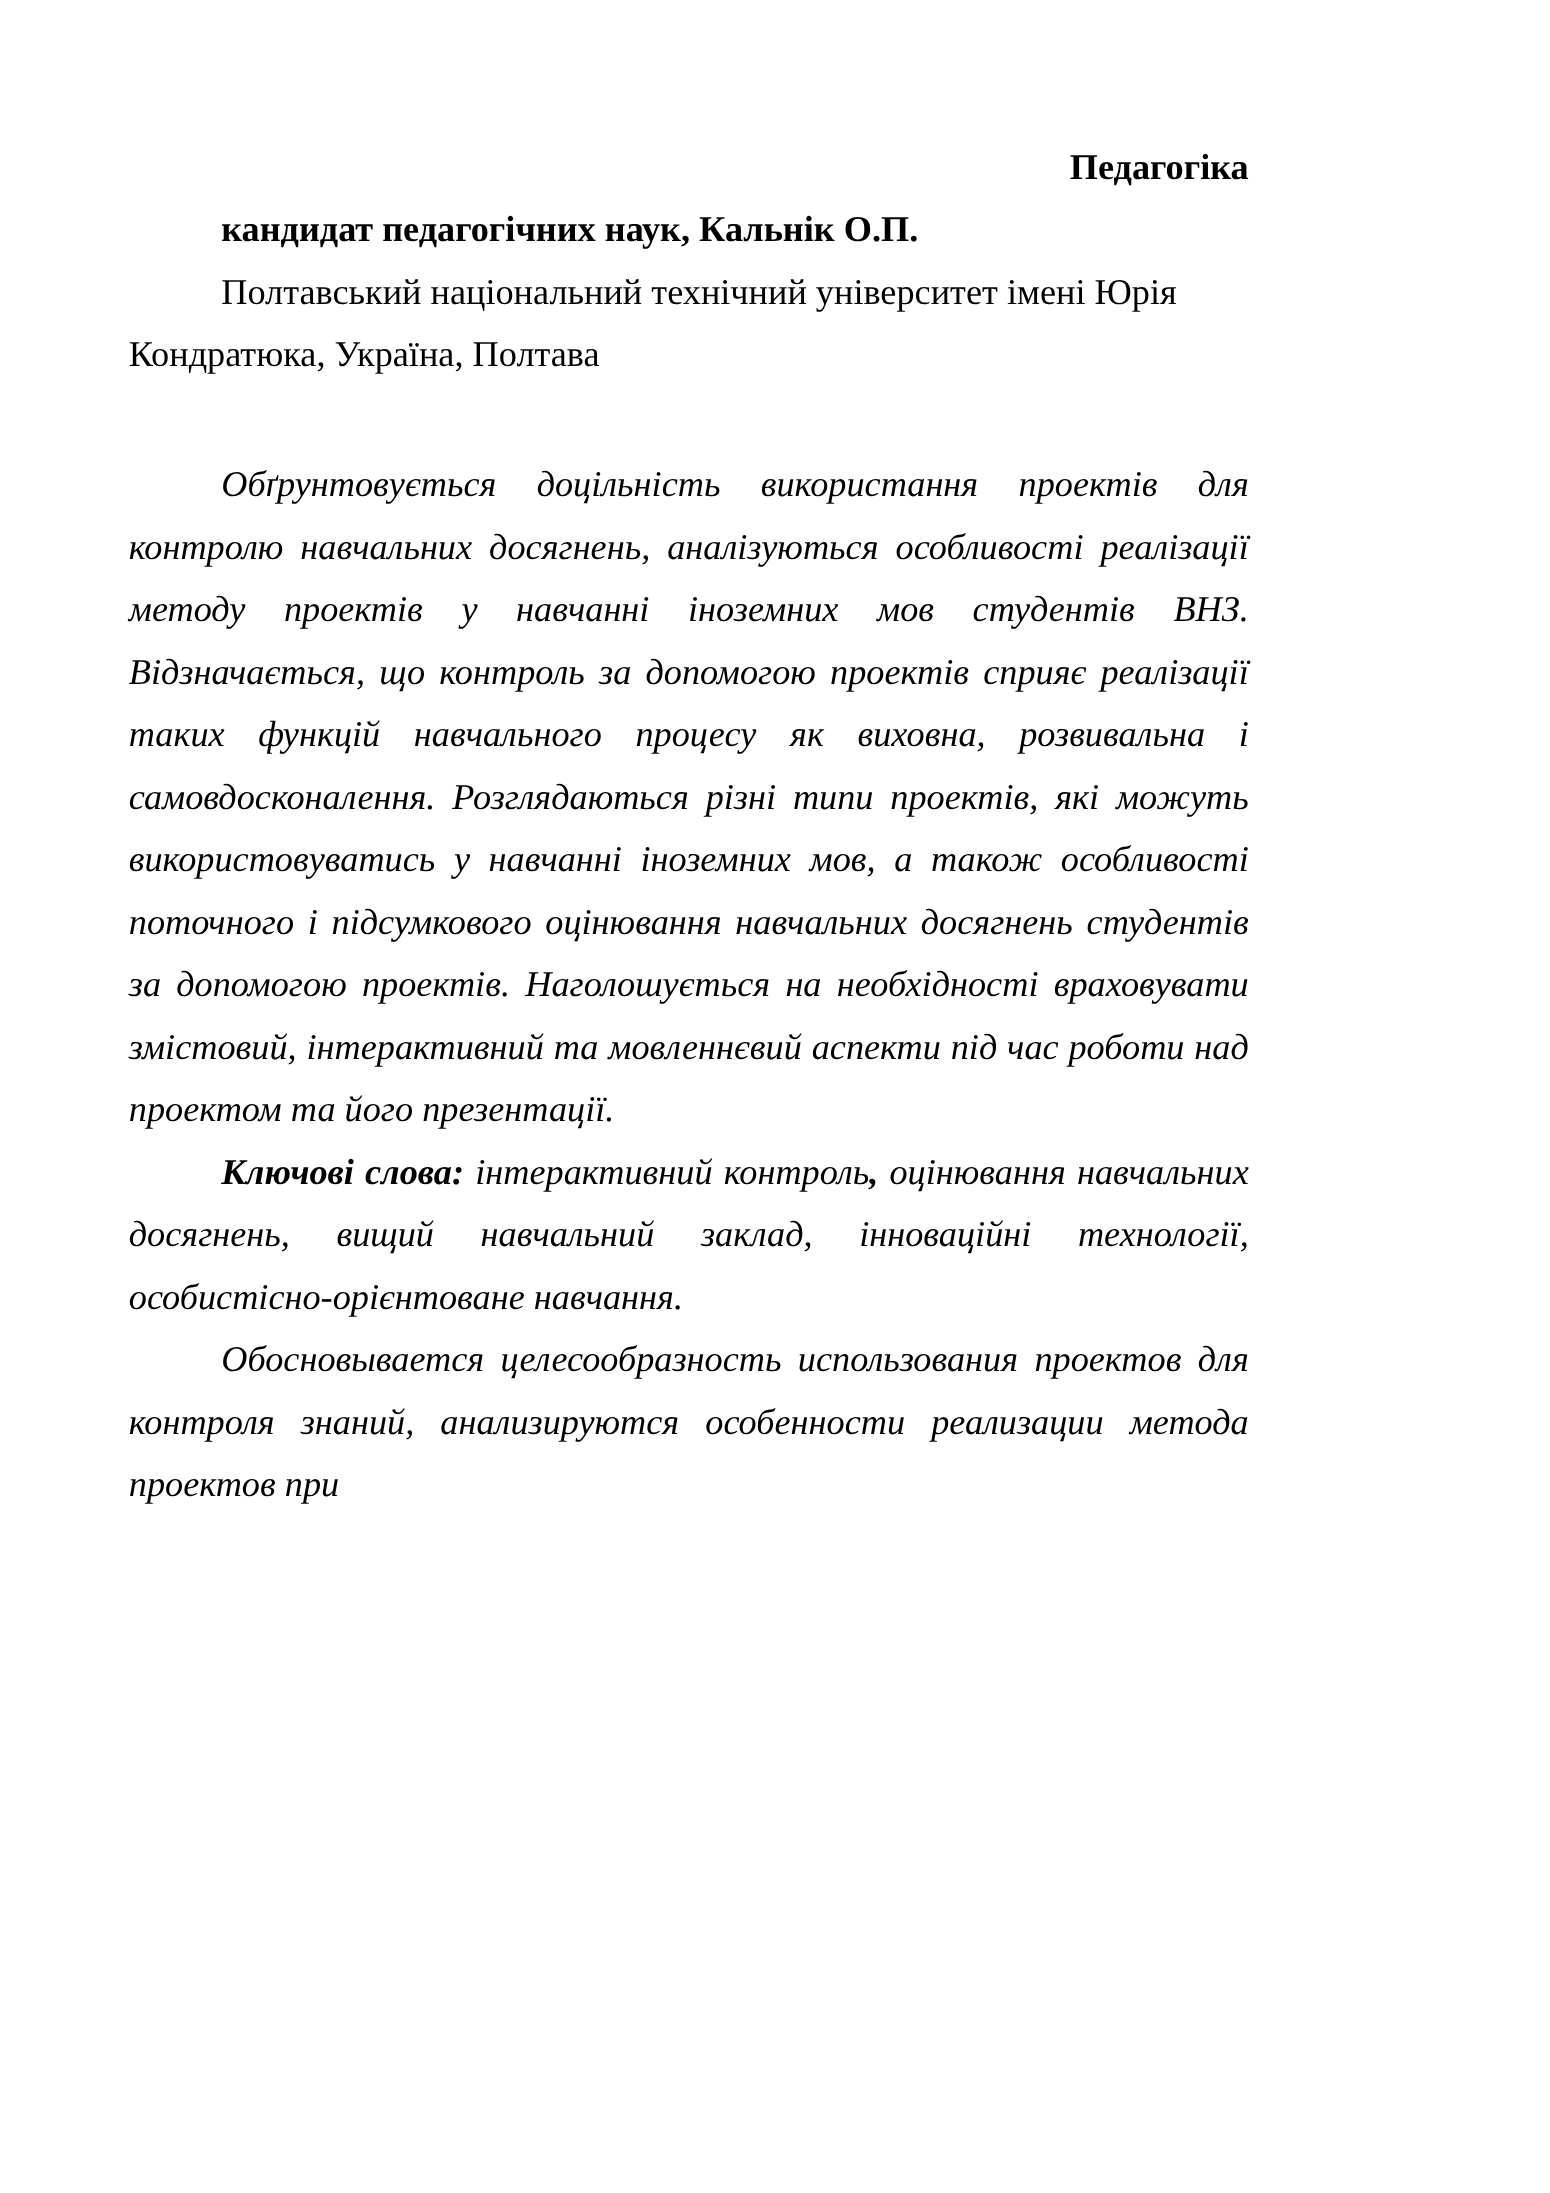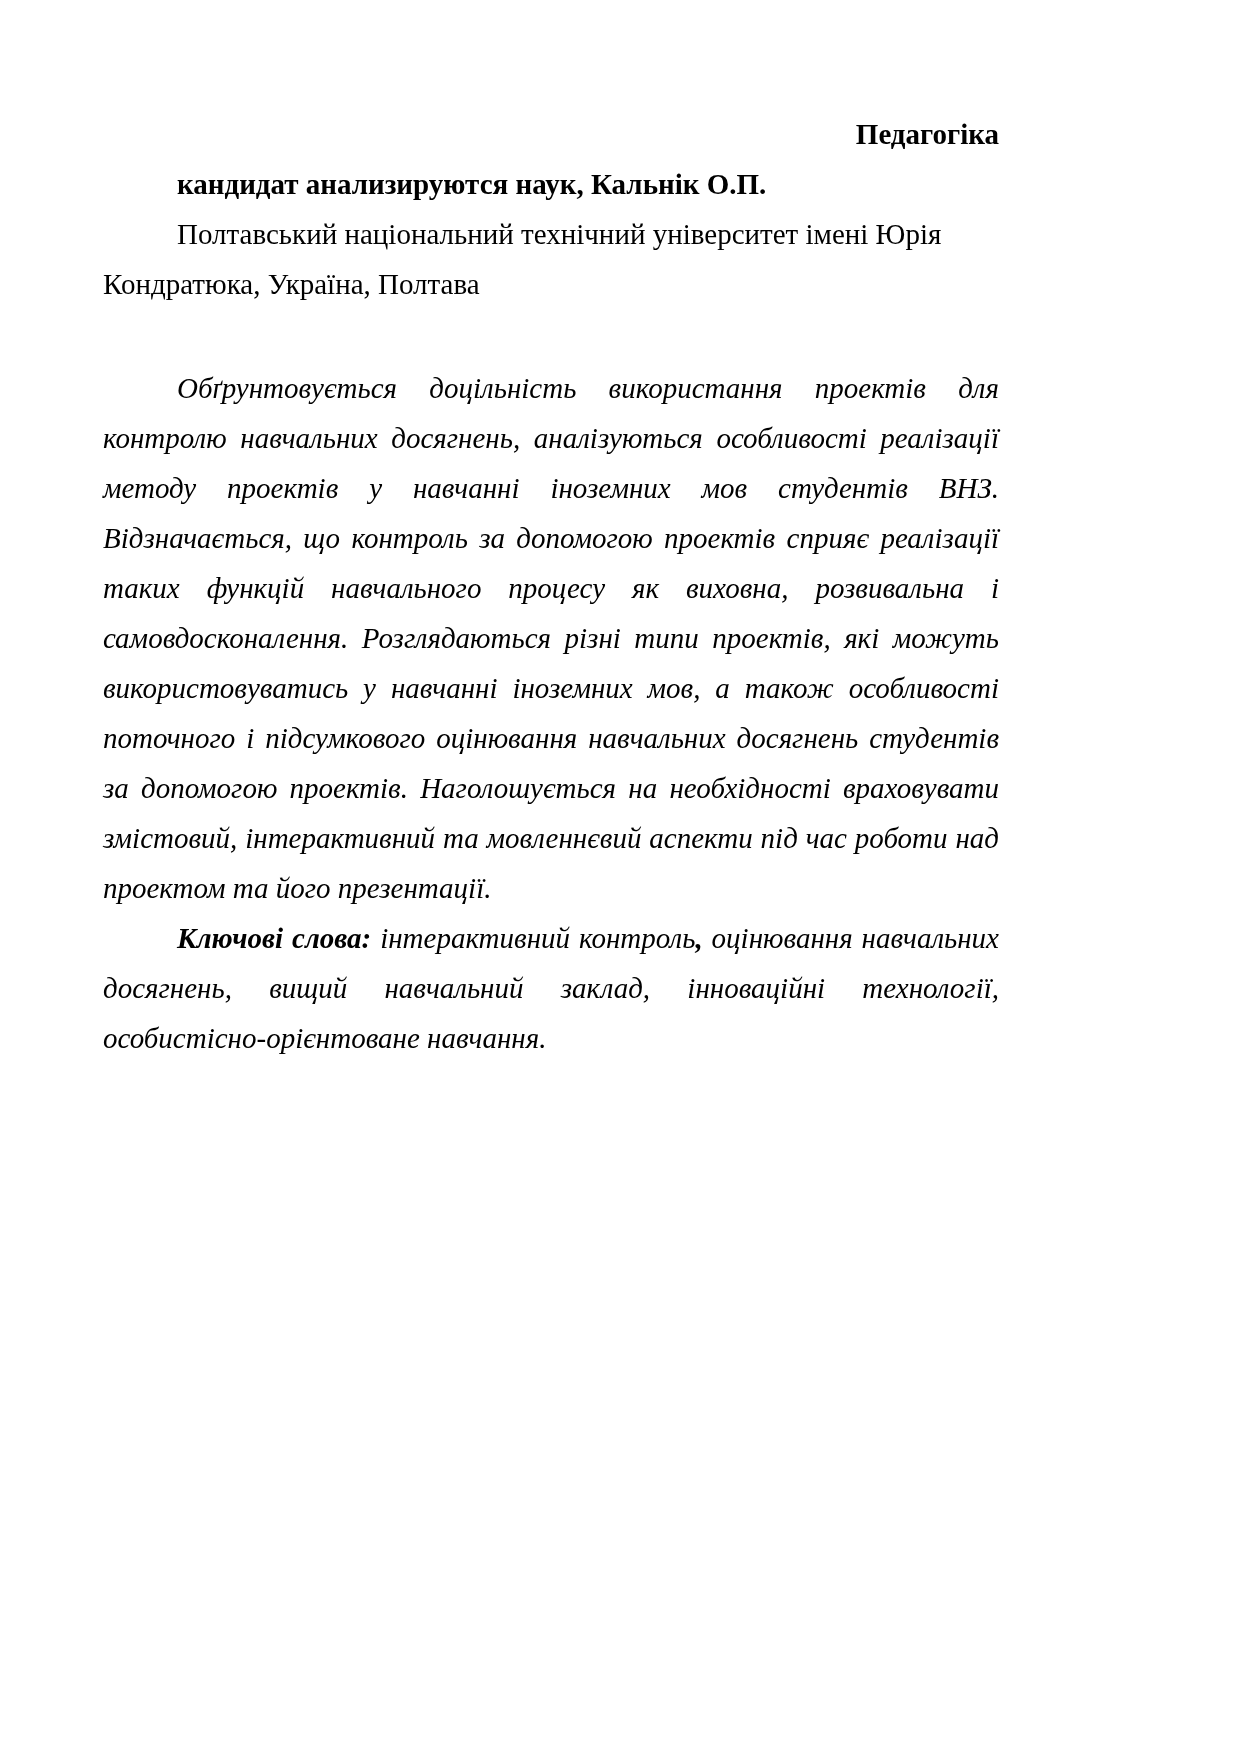--- a/index.html
+++ b/index.html
@@ -31,25 +31,26 @@
 </style>
 </head>
 <body>
 
 <div class="page">
 
   <p class="category">Педагогіка</p>
 
 
 
-  <p class="author">кандидат анализируются наук, Кальнік О.П.</p>
+  <p class="author">кандидат педагогічних наук, Кальнік О.П.</p>
 
   <p class="affiliation indent">Полтавський національний технічний університет імені Юрія Кондратюка, Україна, Полтава</p>
 
   <p class="abstract-uk indent justify italic">Обґрунтовується доцільність використання проектів для контролю навчальних досягнень, аналізуються особливості реалізації методу проектів у навчанні іноземних мов студентів ВНЗ. Відзначається, що контроль за допомогою проектів сприяє реалізації таких функцій навчального процесу як виховна, розвивальна і самовдосконалення. Розглядаються різні типи проектів, які можуть використовуватись у навчанні іноземних мов, а також особливості поточного і підсумкового оцінювання навчальних досягнень студентів за допомогою проектів. Наголошується на необхідності враховувати змістовий, інтерактивний та мовленнєвий аспекти під час роботи над проектом та його презентації.</p>
 
   <p class="keywords indent justify italic"><span class="bold">Ключові слова:</span>
     <span>інтерактивний контроль</span><span class="bold">,</span>
     <span>оцінювання навчальних досягнень, вищий навчальний заклад, інноваційні технології, особистісно-орієнтоване навчання.</span></p>
 
 
+  <p class="ru-abstract indent justify italic">Обосновывается целесообразность использования проектов для контроля знаний, анализируются особенности реализации метода проектов при</p>
 
 </div>
 
 </body></html>

